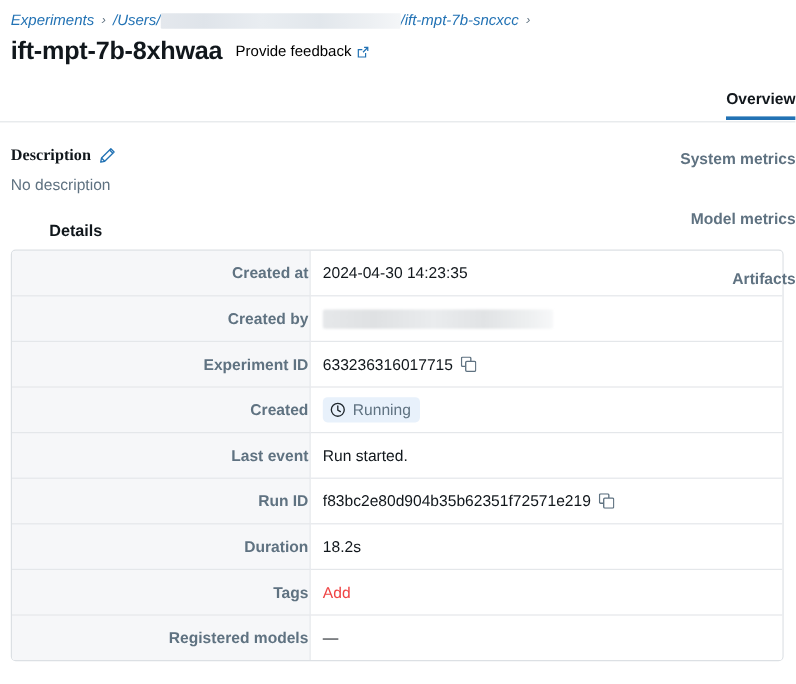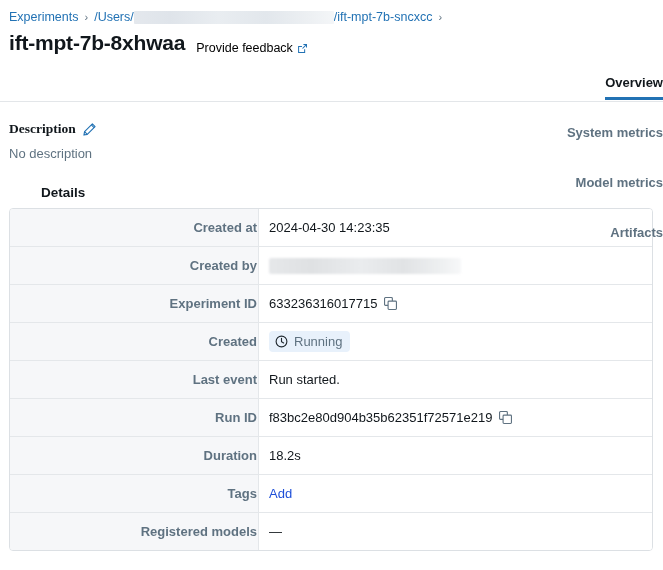--- a/index.html
+++ b/index.html
@@ -17,20 +17,21 @@
   }
 
   
   .breadcrumb {
     display: flex;
     align-items: flex-start;
     padding: 9px 0 0 9px;
     font-size: 12.5px;
     line-height: 16px;
     white-space: nowrap;
+    font-style: italic;
   }
   .crumb-link {
     color: #2272b4;
     text-decoration: none;
     cursor: pointer;
   }
   .crumb-sep {
     color: #5f7281;
     margin: 0 6px;
     font-size: 11px;
@@ -50,21 +51,21 @@
     background: linear-gradient(90deg,
         #e4e8ed 0%, #dfe4ea 18%, #e9edf1 42%,
         #e2e7ec 66%, #edf0f3 88%, #f4f6f8 100%);
     border-radius: 1px;
     filter: blur(0.6px);
   }
 
   
   .title-row {
     display: flex;
-    align-items: flex-end;
+    align-items: center;
     padding: 6px 0 0 9px;
   }
   .page-title {
     font-size: 21px;
     font-weight: bold;
     letter-spacing: -0.2px;
     color: #11171c;
   }
   .feedback-link {
     margin-left: 11px;
@@ -197,21 +198,21 @@
     gap: 6px;
     background: #e8f1fb;
     border-radius: 4px;
     padding: 3px 8px 3px 6px;
     color: #5f7281;
     font-size: 13px;
   }
   .badge-icon { line-height: 0; display: inline-block; }
 
   .link-blue {
-    color: #1d4ed8;
+    color: #ef4444;
     text-decoration: none;
     cursor: pointer;
     font-size: 13px;
   }
   .dash { color: #11171c; }
 </style>
 </head>
 <body>
 
 <div class="breadcrumb">

